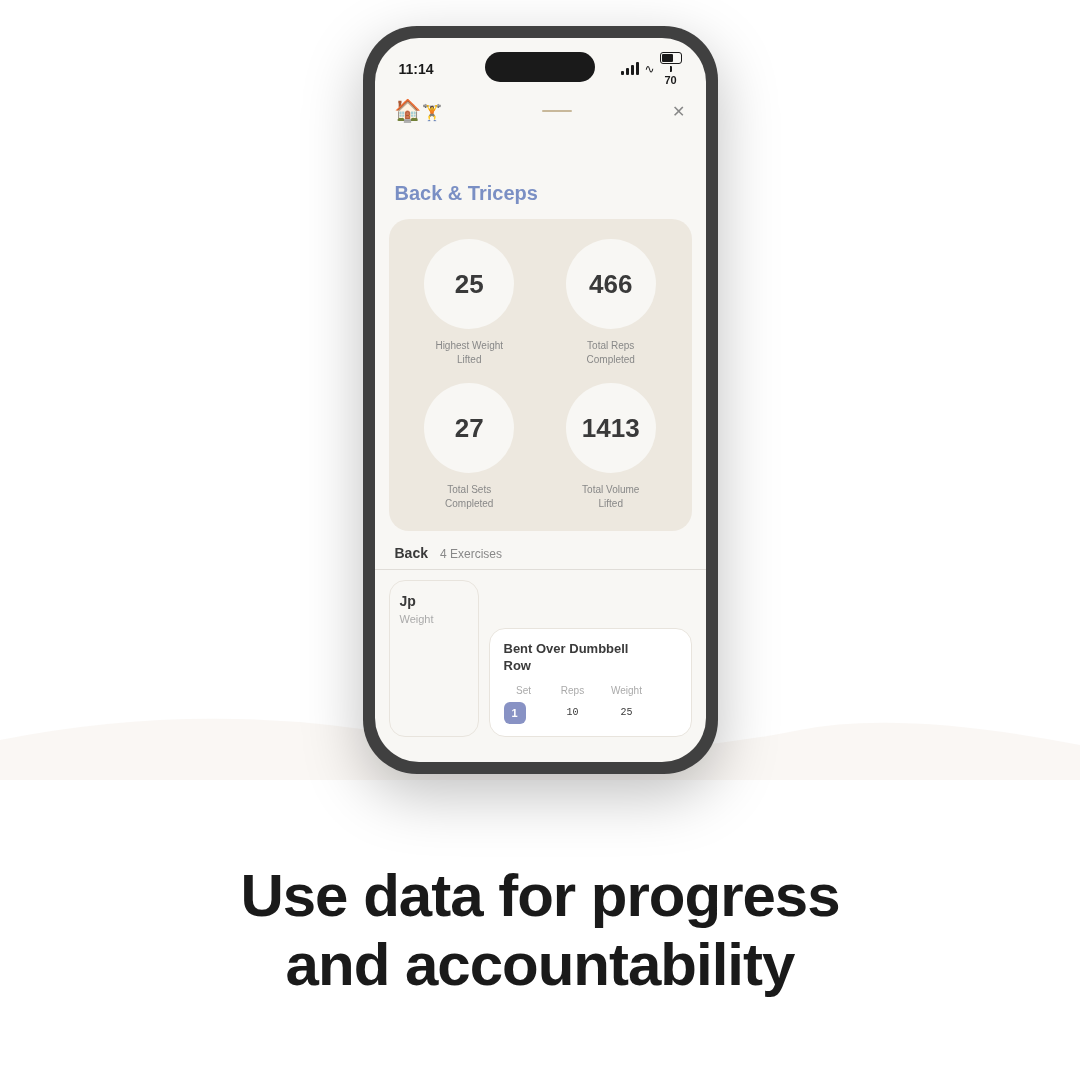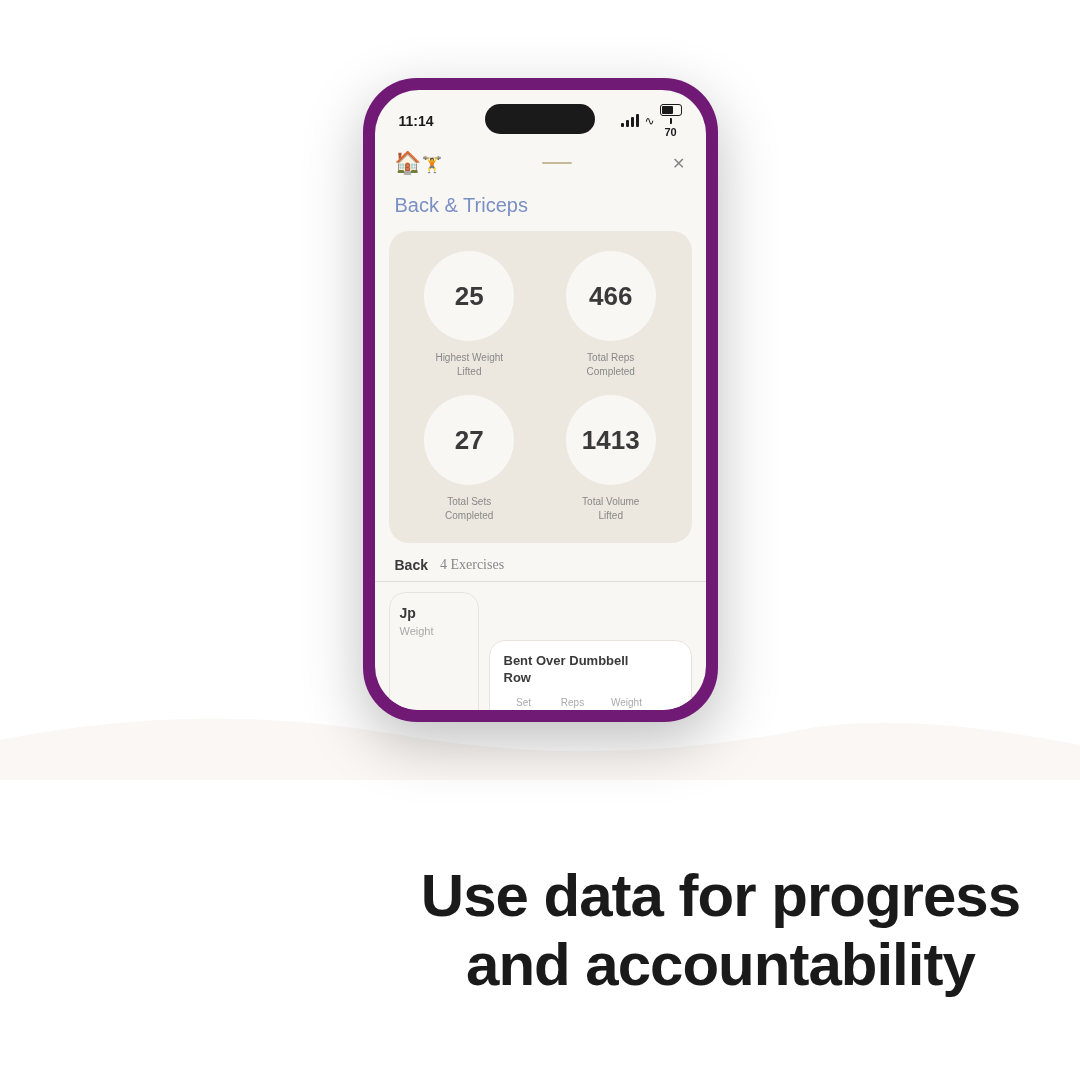--- a/index.html
+++ b/index.html
@@ -37,22 +37,22 @@
     }
 
     .wave-line svg {
       width: 100%;
       height: 100%;
     }
 
     
     .phone-frame {
       width: 355px;
-      height: 644px;
-      background: #701a75;
+      height: 748px;
+      background: #404040;
       border-radius: 54px;
       padding: 12px;
       position: relative;
       box-shadow: 0 20px 60px rgba(0,0,0,0.25);
       margin-top: 20px;
     }
 
     .phone-screen {
       width: 100%;
       height: 100%;
@@ -187,22 +187,23 @@
 
     .workout-title {
       font-size: 20px;
       font-weight: 700;
       color: #7a8fc4;
       line-height: 1.3;
     }
 
     .workout-subtitle {
       font-size: 20px;
-      font-weight: 400;
+      font-weight: 700;
       color: #7a8fc4;
+      margin-top: 40px;
     }
 
     
     .stats-card {
       margin: 0 14px;
       background: #ede8df;
       border-radius: 20px;
       padding: 20px 16px;
     }
 
@@ -252,24 +253,23 @@
       border-bottom: 1px solid #e0ddd8;
     }
 
     .section-title-bold {
       font-size: 14px;
       font-weight: 700;
       color: #3a3a3a;
     }
 
     .section-title-light {
-      font-size: 14px;
+      font-size: 12px;
       font-weight: 400;
       color: #888;
-      font-family: Liberation Serif, serif;
     }
 
     
     .exercise-area {
       padding: 10px 14px 0 14px;
       display: flex;
       gap: 10px;
       overflow: hidden;
     }
 
@@ -352,21 +352,21 @@
       text-align: center;
       font-family: Liberation Mono, monospace;
     }
 
     
     .bottom-section {
       width: 100%;
       height: 300px;
       display: flex;
       align-items: center;
-      justify-content: flex-end;
+      justify-content: center;
       padding: 20px 60px;
     }
 
     .tagline {
       font-size: 60px;
       font-weight: 900;
       color: #1a1a1a;
       text-align: center;
       line-height: 1.15;
       letter-spacing: -1px;

